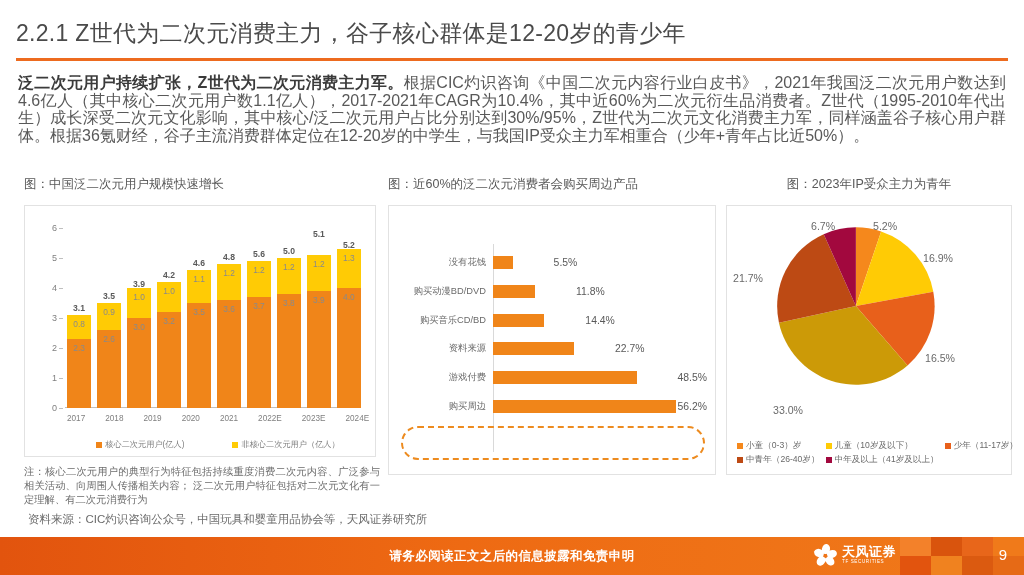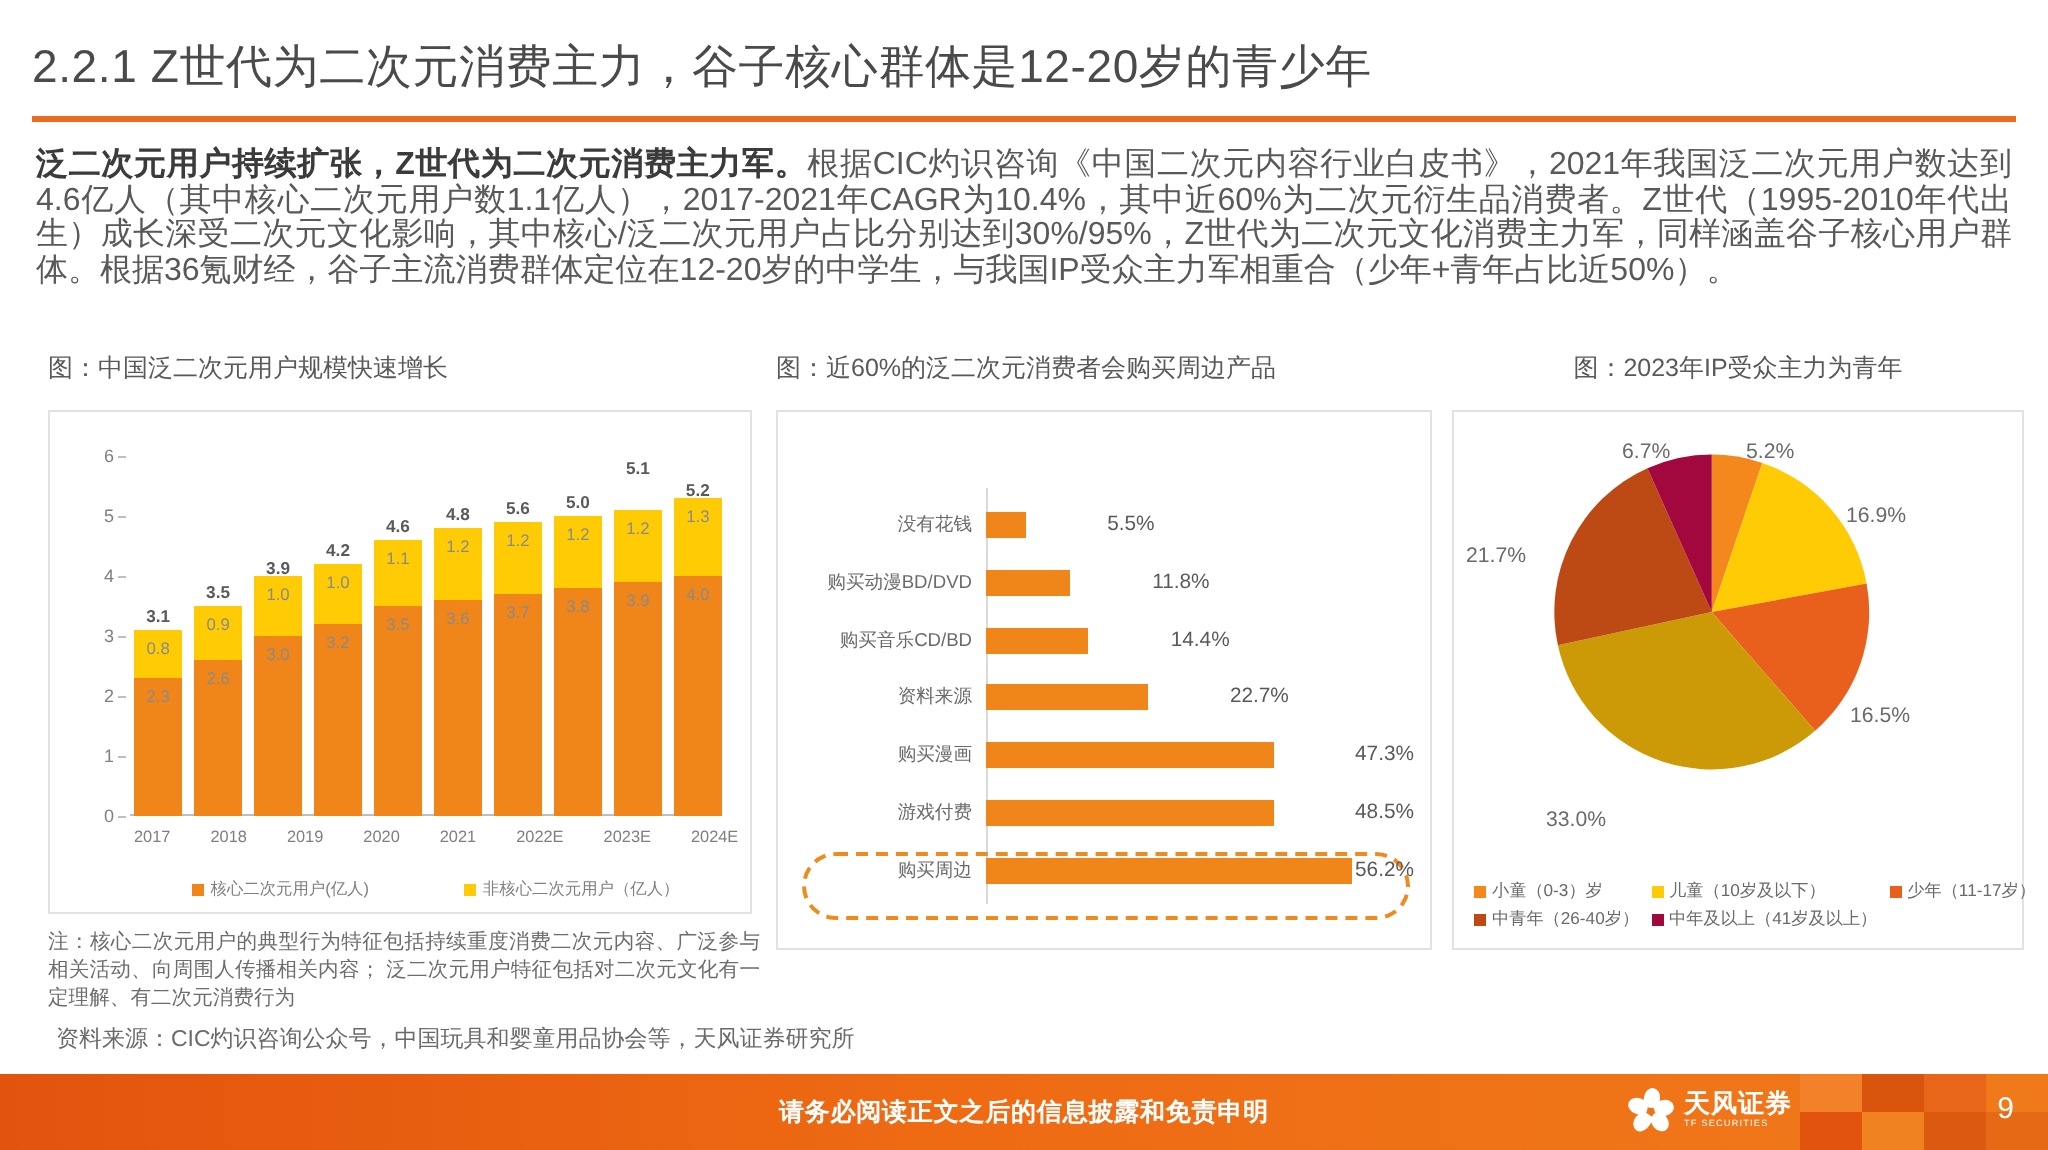--- a/index.html
+++ b/index.html
@@ -329,27 +329,20 @@
             <div class="c2-track">
               <div class="c2-bar" style="width: 24%; background: rgb(240, 133, 25);"></div>
               <div class="c2-val">14.4%</div>
             </div>
           </div>
           <div class="c2-row">
             <div class="c2-label">资料来源</div>
             <div class="c2-track">
               <div class="c2-bar" style="width: 37.8333%; background: rgb(240, 133, 25);"></div>
               <div class="c2-val">22.7%</div>
-            </div>
-          </div>
-          <div class="c2-row">
-            <div class="c2-label">购买漫画</div>
-            <div class="c2-track">
-              <div class="c2-bar" style="width: 78.8333%; background: rgb(240, 133, 25);"></div>
-              <div class="c2-val">47.3%</div>
             </div>
           </div>
           <div class="c2-row">
             <div class="c2-label">游戏付费</div>
             <div class="c2-track">
               <div class="c2-bar" style="width: 80.8333%; background: rgb(240, 133, 25);"></div>
               <div class="c2-val">48.5%</div>
             </div>
           </div>
           <div class="c2-row">

